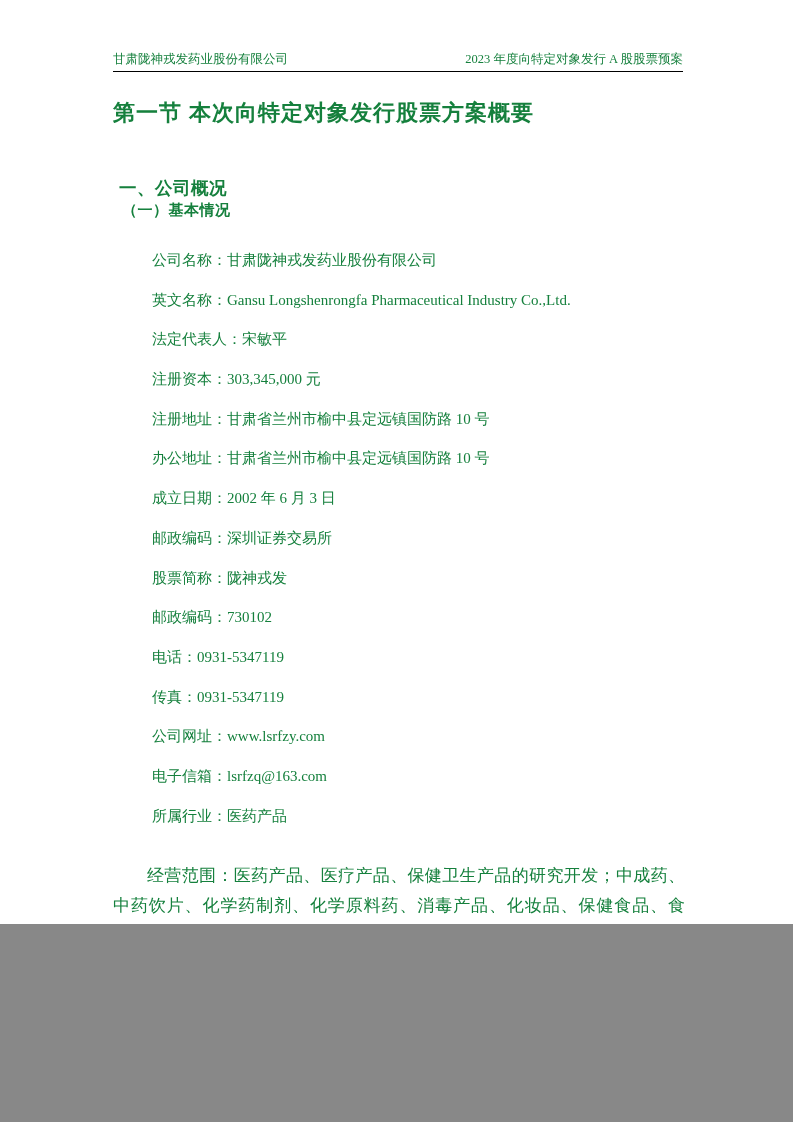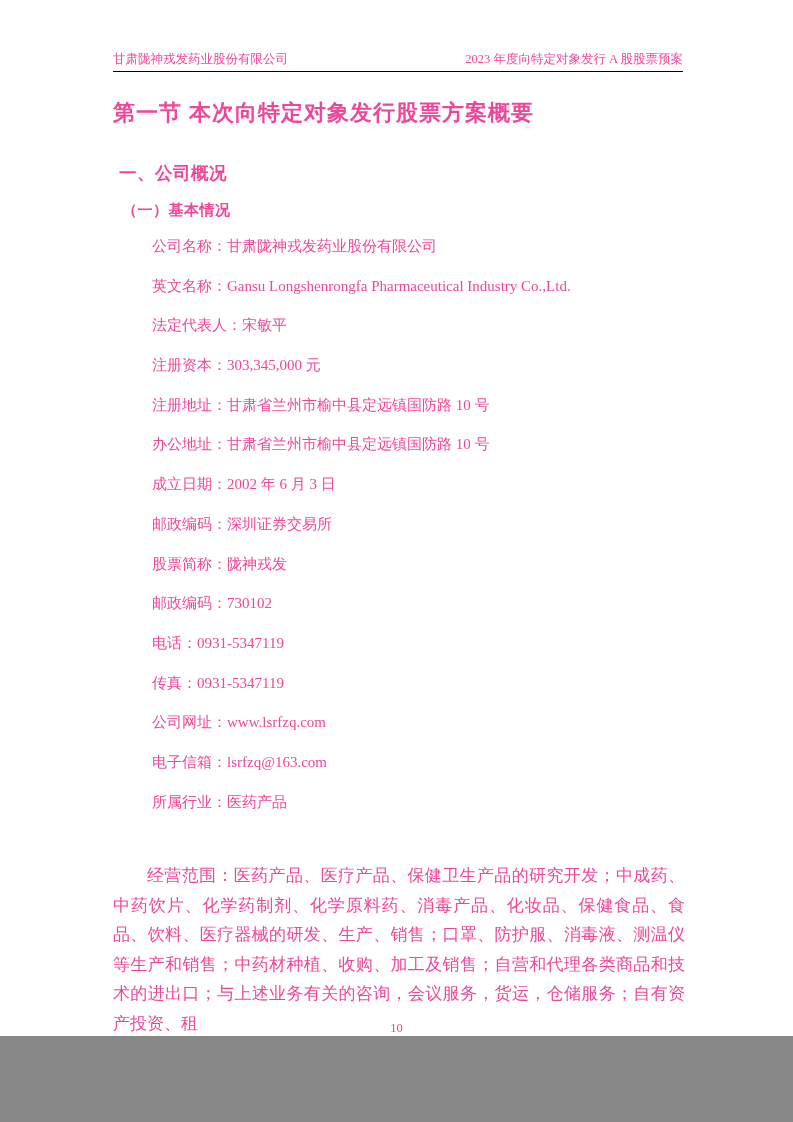--- a/index.html
+++ b/index.html
@@ -1,22 +1,22 @@
 <!DOCTYPE html>
 <html lang="zh"><head>
 <meta charset="utf-8">
 <style>
   html, body { margin: 0; padding: 0; background: #888; }
   .page {
     position: relative;
     width: 793px;
-    height: 1036px;
+    height: 924px;
     margin: 0 auto;
     background: #ffffff;
-    color: #ec4899;
+    color: #15803d;
     font-family: "Liberation Serif", "DejaVu Serif", serif;
     overflow: hidden;
   }
   
   .header {
     position: absolute;
     left: 113px;
     top: 50px;
     width: 570px;
     display: flex;
@@ -39,41 +39,41 @@
     font-family: "Liberation Sans", "DejaVu Sans", sans-serif;
     font-weight: bold;
     font-size: 22px;
     line-height: 1.3;
     letter-spacing: 1px;
   }
 
   .h2 {
     position: absolute;
     left: 119px;
-    top: 161px;
+    top: 176px;
     font-family: "Liberation Sans", "DejaVu Sans", sans-serif;
     font-weight: bold;
     font-size: 17.5px;
     letter-spacing: 0.5px;
   }
   .h3 {
     position: absolute;
     left: 122px;
     top: 201px;
     font-family: "Liberation Sans", "DejaVu Sans", sans-serif;
     font-weight: bold;
     font-size: 15px;
     letter-spacing: 0.5px;
   }
 
   
   .fields {
     position: absolute;
     left: 152px;
-    top: 227px;
+    top: 241px;
     width: 533px;
   }
   .field-row {
     font-size: 15px;
     line-height: 39.7px;
     height: 39.7px;
     white-space: nowrap;
   }
   .field-label { }
   .field-value { }
@@ -160,21 +160,21 @@
 
     <div class="field-row">
       <span class="field-label">电话：</span><span class="field-value">0931-5347119</span>
     </div>
 
     <div class="field-row">
       <span class="field-label">传真：</span><span class="field-value">0931-5347119</span>
     </div>
 
     <div class="field-row">
-      <span class="field-label">公司网址：</span><span class="field-value">www.lsrfzq.com</span>
+      <span class="field-label">公司网址：</span><span class="field-value">www.lsrfzy.com</span>
     </div>
 
     <div class="field-row">
       <span class="field-label">电子信箱：</span><span class="field-value">lsrfzq@163.com</span>
     </div>
 
     <div class="field-row">
       <span class="field-label">所属行业：</span><span class="field-value">医药产品</span>
     </div>
   </div>

